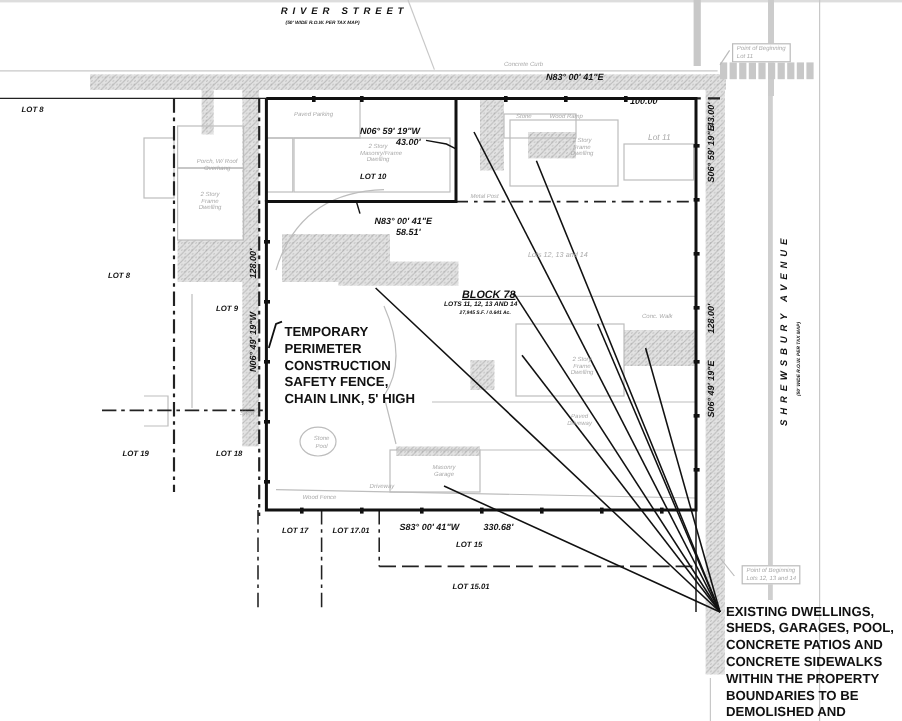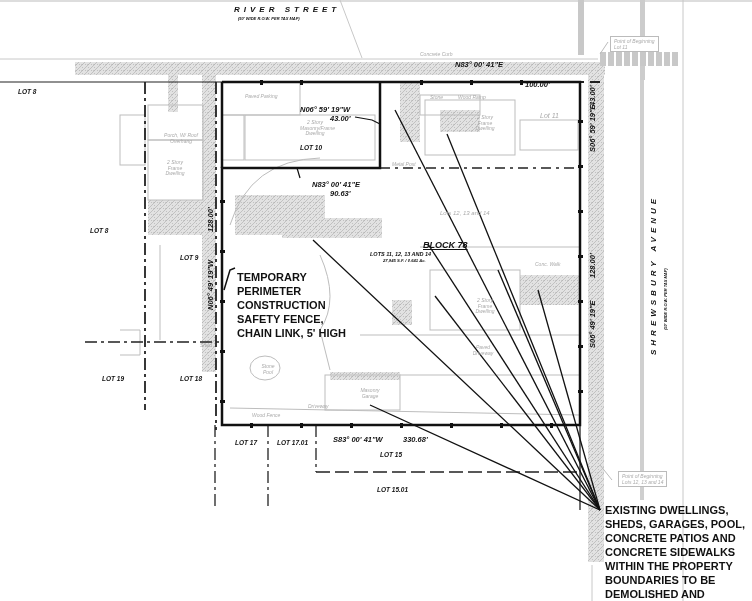--- a/index.html
+++ b/index.html
@@ -7,21 +7,21 @@
   #plan{position:absolute;left:0;top:0;width:752px;height:601px;}
   .lbl{position:absolute;font-family:"Liberation Sans",sans-serif;font-weight:bold;font-style:italic;color:#111;white-space:nowrap;line-height:1;}
   .lot{font-size:6.5px;}
   .brg{font-size:7.5px;}
   .street{font-size:8px;letter-spacing:4px;}
   .sub{font-size:4px;font-style:italic;}
   .faint{position:absolute;font-family:"Liberation Sans",sans-serif;font-style:italic;color:#aaa;font-size:5px;white-space:nowrap;line-height:1.1;}
   .note{position:absolute;font-family:"Liberation Sans",sans-serif;font-weight:bold;color:#111;font-size:11px;line-height:14px;}
   .pob{position:absolute;border:1px solid #bbb;background:#fff;color:#aaa;font-style:italic;font-size:5px;padding:1px 3px;line-height:1.2;font-family:"Liberation Sans",sans-serif;}
   .vert{transform-origin:left top;transform:rotate(-90deg);}
-  .block{font-size:9px;text-decoration:underline;margin-left:38px;}
+  .block{font-size:9px;text-decoration:underline;}
   .lots{font-size:5.5px;}
   .area{font-size:4.2px;}
   .gone{display:block;}
 </style>
 </head>
 <body>
 
 <svg id="plan" viewBox="0 0 752 601" xmlns="http://www.w3.org/2000/svg">
   <defs>
     <pattern id="hatch" width="6" height="6" patternUnits="userSpaceOnUse">
@@ -174,21 +174,21 @@
 
 <div class="lbl brg" style="left:333px;top:436px;">S83° 00' 41"W</div>
 <div class="lbl brg" style="left:403px;top:436px;">330.68'</div>
 
 <div class="lbl brg vert" style="left:207px;top:310px;">N06° 49' 19"W</div>
 <div class="lbl brg vert" style="left:207px;top:232px;">128.00'</div>
 
 <div class="lbl brg" style="left:300px;top:106px;">N06° 59' 19"W</div>
 <div class="lbl brg" style="left:330px;top:115px;">43.00'</div>
 <div class="lbl brg" style="left:312px;top:181px;">N83° 00' 41"E</div>
-<div class="lbl brg" style="left:330px;top:190px;">90.63'</div>
+<div class="lbl brg" style="left:330px;top:190px;">58.51'</div>
 
 <div class="lbl block" style="left:385px;top:241px;">BLOCK 78</div>
 <div class="lbl lots" style="left:370px;top:252px;">LOTS 11, 12, 13 AND 14</div>
 <div class="lbl area" style="left:383px;top:259px;">27,945 S.F. / 0.641 Ac.</div>
 
 <div class="lbl lot" style="left:18px;top:89px;">LOT 8</div>
 <div class="lbl lot" style="left:90px;top:228px;">LOT 8</div>
 <div class="lbl lot" style="left:180px;top:255px;">LOT 9</div>
 <div class="lbl lot" style="left:300px;top:145px;">LOT 10</div>
 <div class="faint" style="left:540px;top:112px;font-size:7px;">Lot 11</div>

